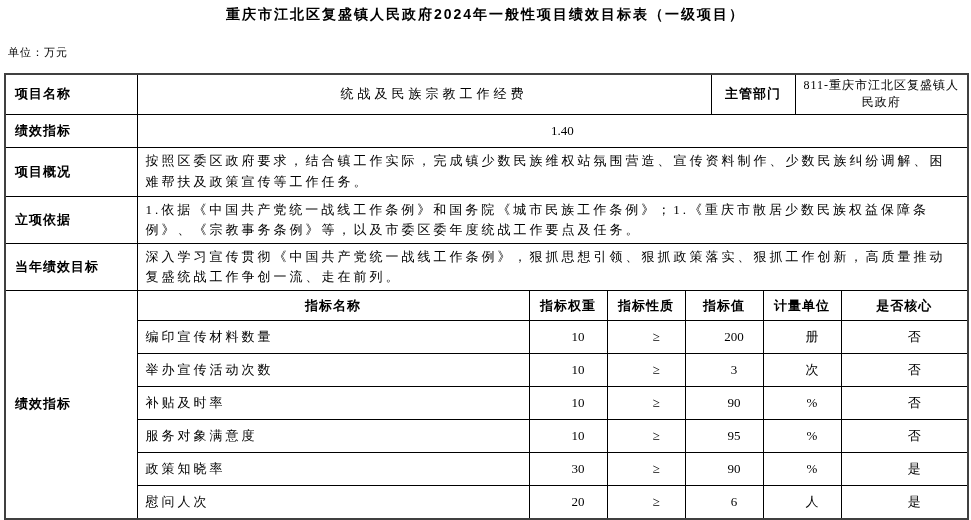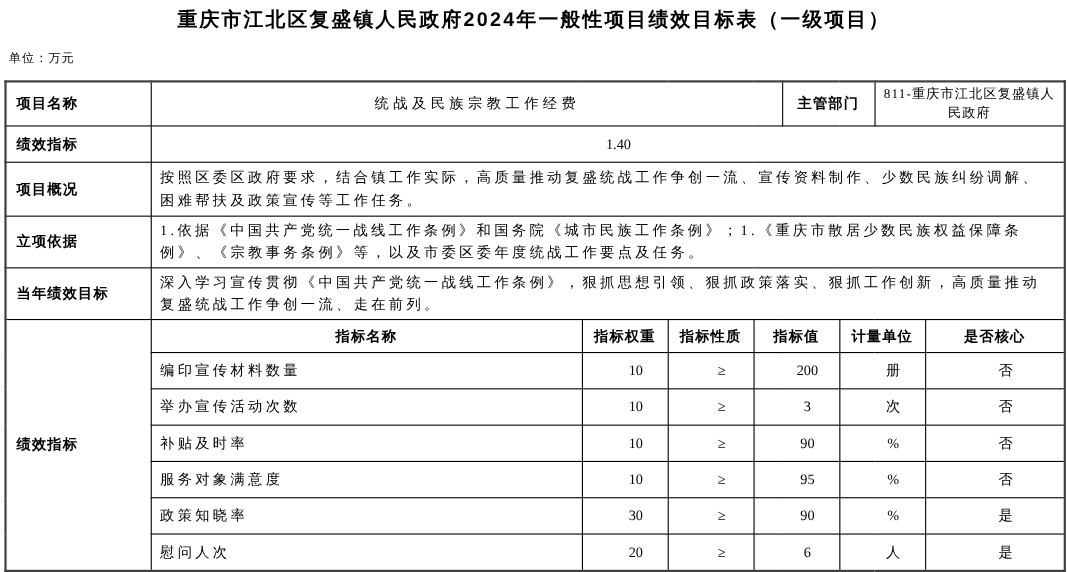--- a/index.html
+++ b/index.html
@@ -3,21 +3,21 @@
 <meta charset="utf-8">
 <style>
   html,body { margin:0; padding:0; background:#ffffff; }
   .page {
     position:relative; width:971px; height:520px; background:#ffffff;
     color:#000; font-family:"Liberation Serif", serif; overflow:hidden;
   }
   .doc-title {
     padding-top:6px; text-align:center;
     font-family:"Liberation Sans", sans-serif;
-    font-weight:bold; font-size:18px; letter-spacing:2px; white-space:nowrap;
+    font-weight:bold; font-size:14px; letter-spacing:2px; white-space:nowrap;
   }
   .meta-row {
     position:absolute; top:45px; left:8px; right:6px;
     display:flex; justify-content:space-between; align-items:flex-end;
   }
   .meta-left { font-size:13px; letter-spacing:1px; }
   .meta-left .b { font-weight:bold; }
   .meta-right { font-size:11px; letter-spacing:1px; padding-bottom:1px; }
 
   table.main {
@@ -77,21 +77,21 @@
       <td colspan="2" class="ctr dept-val">811-重庆市江北区复盛镇人民政府</td>
     </tr>
 
     <tr class="r2">
       <td class="lbl">绩效指标</td>
       <td colspan="8" class="ctr">1.40</td>
     </tr>
 
     <tr class="r3">
       <td class="lbl">项目概况</td>
-      <td colspan="8" class="txt">按照区委区政府要求，结合镇工作实际，高质量推动复盛统战工作争创一流、宣传资料制作、少数民族纠纷调解、困难帮扶及政策宣传等工作任务。</td>
+      <td colspan="8" class="txt">按照区委区政府要求，结合镇工作实际，完成镇少数民族维权站氛围营造、宣传资料制作、少数民族纠纷调解、困难帮扶及政策宣传等工作任务。</td>
     </tr>
 
     <tr class="r4">
       <td class="lbl">立项依据</td>
       <td colspan="8" class="txt">1.依据《中国共产党统一战线工作条例》和国务院《城市民族工作条例》；1.《重庆市散居少数民族权益保障条例》、《宗教事务条例》等，以及市委区委年度统战工作要点及任务。</td>
     </tr>
 
     <tr class="r5">
       <td class="lbl">当年绩效目标</td>
       <td colspan="8" class="txt">深入学习宣传贯彻《中国共产党统一战线工作条例》，狠抓思想引领、狠抓政策落实、狠抓工作创新，高质量推动复盛统战工作争创一流、走在前列。</td>

